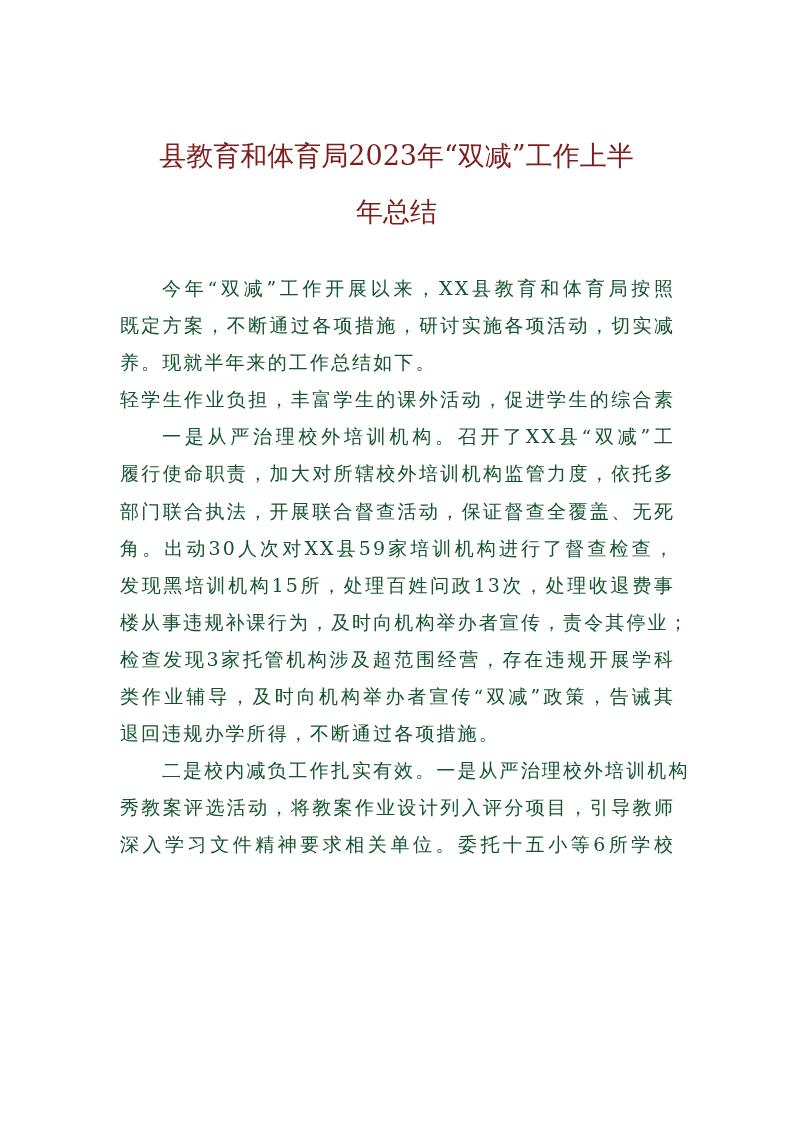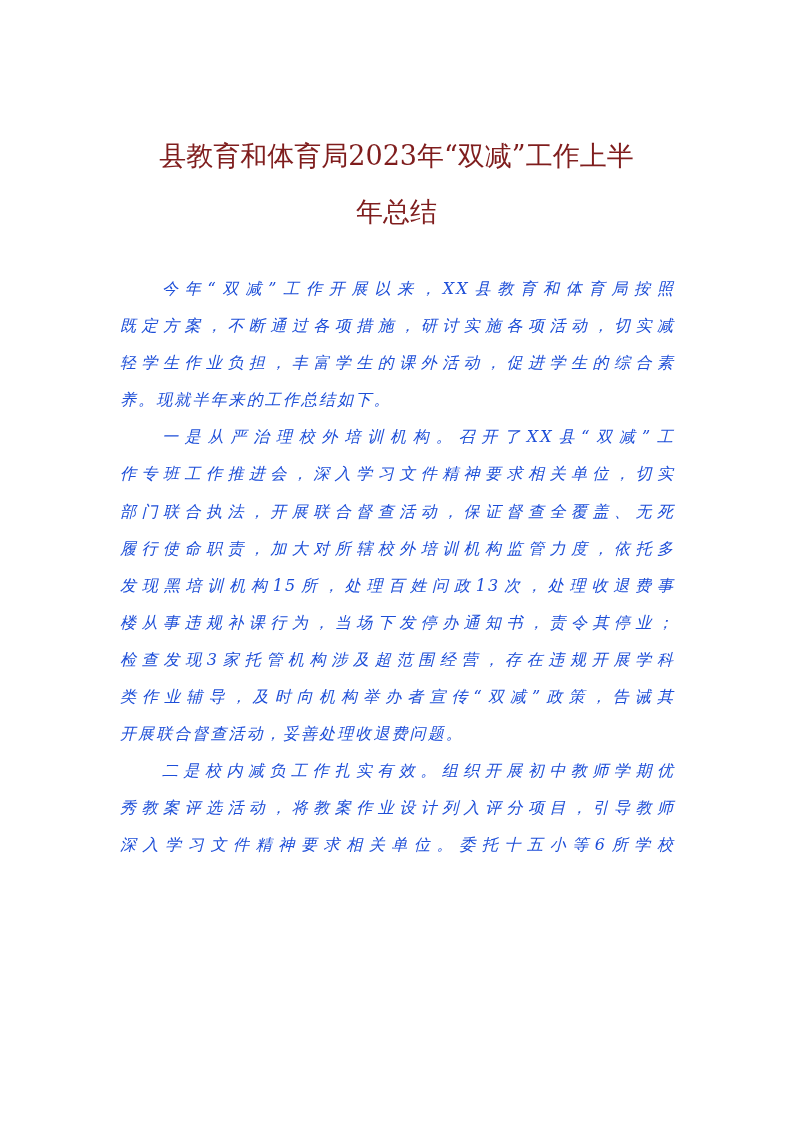--- a/index.html
+++ b/index.html
@@ -34,27 +34,26 @@
       font-weight: normal;
       color: #7f1d1d;
     }
     .title-line1 { top: 128px; }
     .title-line2 { top: 184px; }
     .body {
       position: absolute;
       left: 120px;
       top: 270px;
       width: 555px;
-      font-size: 16px;
+      font-size: 19px;
       line-height: 37.1px;
       text-align: justify;
       text-justify: inter-character;
       letter-spacing: 2.1px;
-      color: #1d4ed8;
-      font-style: italic;
+      color: #14532d;
     }
     .para {
       margin: 0;
       text-indent: 42px;
     }
     .line {
       display: block;
       white-space: nowrap;
       text-align-last: justify;
       height: 37.1px;
@@ -67,35 +66,35 @@
 <body>
 
 <div class="page">
   <div class="title title-line1">县教育和体育局2023年“双减”工作上半</div>
   <div class="title title-line2">年总结</div>
 
   <div class="body">
     <div class="para">
       <span class="line">今年“双减”工作开展以来，XX县教育和体育局按照</span>
       <span class="line" style="text-indent:0">既定方案，不断通过各项措施，研讨实施各项活动，切实减</span>
+      <span class="line last" style="text-indent:0">养。现就半年来的工作总结如下。</span>
       <span class="line" style="text-indent:0">轻学生作业负担，丰富学生的课外活动，促进学生的综合素</span>
-      <span class="line last" style="text-indent:0">养。现就半年来的工作总结如下。</span>
     </div>
 
     <div class="para">
       <span class="line">一是从严治理校外培训机构。召开了XX县“双减”工</span>
-      <span class="line" style="text-indent:0">作专班工作推进会，深入学习文件精神要求相关单位，切实</span>
+      <span class="line" style="text-indent:0">履行使命职责，加大对所辖校外培训机构监管力度，依托多</span>
       <span class="line" style="text-indent:0">部门联合执法，开展联合督查活动，保证督查全覆盖、无死</span>
-      <span class="line" style="text-indent:0">履行使命职责，加大对所辖校外培训机构监管力度，依托多</span>
+      <span class="line" style="text-indent:0">角。出动30人次对XX县59家培训机构进行了督查检查，</span>
       <span class="line" style="text-indent:0">发现黑培训机构15所，处理百姓问政13次，处理收退费事</span>
-      <span class="line" style="text-indent:0">楼从事违规补课行为，当场下发停办通知书，责令其停业；</span>
+      <span class="line" style="text-indent:0">楼从事违规补课行为，及时向机构举办者宣传，责令其停业；</span>
       <span class="line" style="text-indent:0">检查发现3家托管机构涉及超范围经营，存在违规开展学科</span>
       <span class="line" style="text-indent:0">类作业辅导，及时向机构举办者宣传“双减”政策，告诫其</span>
-      <span class="line last" style="text-indent:0">开展联合督查活动，妥善处理收退费问题。</span>
+      <span class="line last" style="text-indent:0">退回违规办学所得，不断通过各项措施。</span>
     </div>
 
     <div class="para">
-      <span class="line">二是校内减负工作扎实有效。组织开展初中教师学期优</span>
+      <span class="line">二是校内减负工作扎实有效。一是从严治理校外培训机构</span>
       <span class="line" style="text-indent:0">秀教案评选活动，将教案作业设计列入评分项目，引导教师</span>
       <span class="line" style="text-indent:0">深入学习文件精神要求相关单位。委托十五小等6所学校</span>
     </div>
   </div>
 </div>
 
 </body></html>

